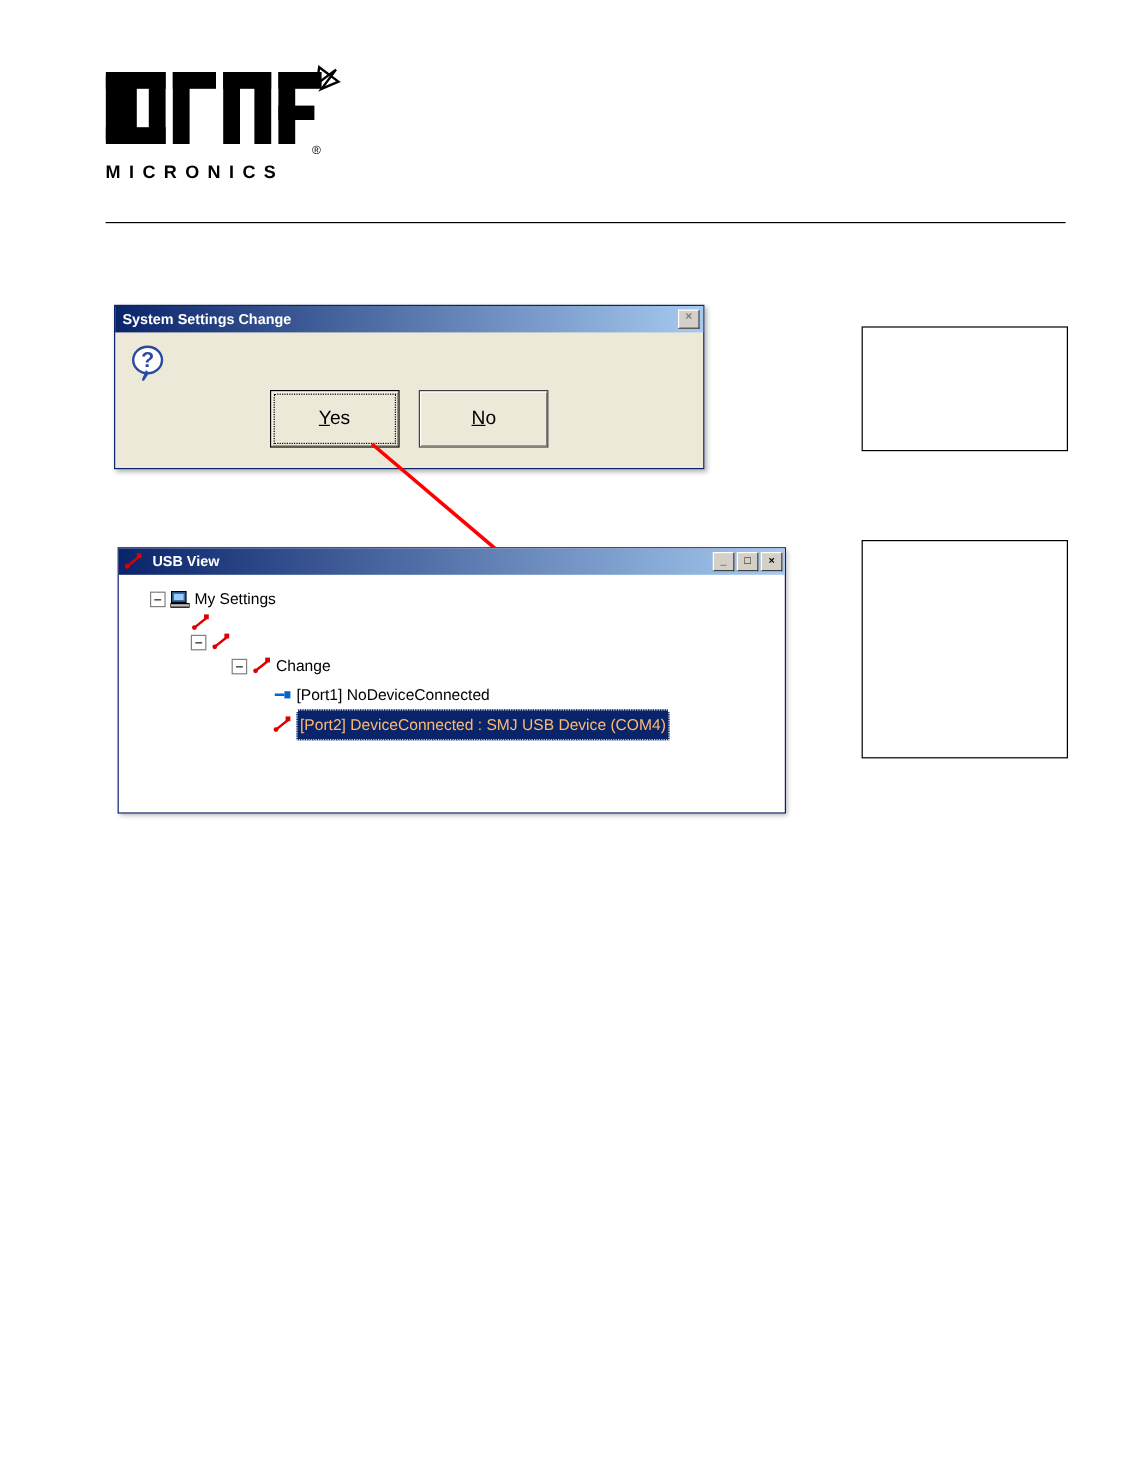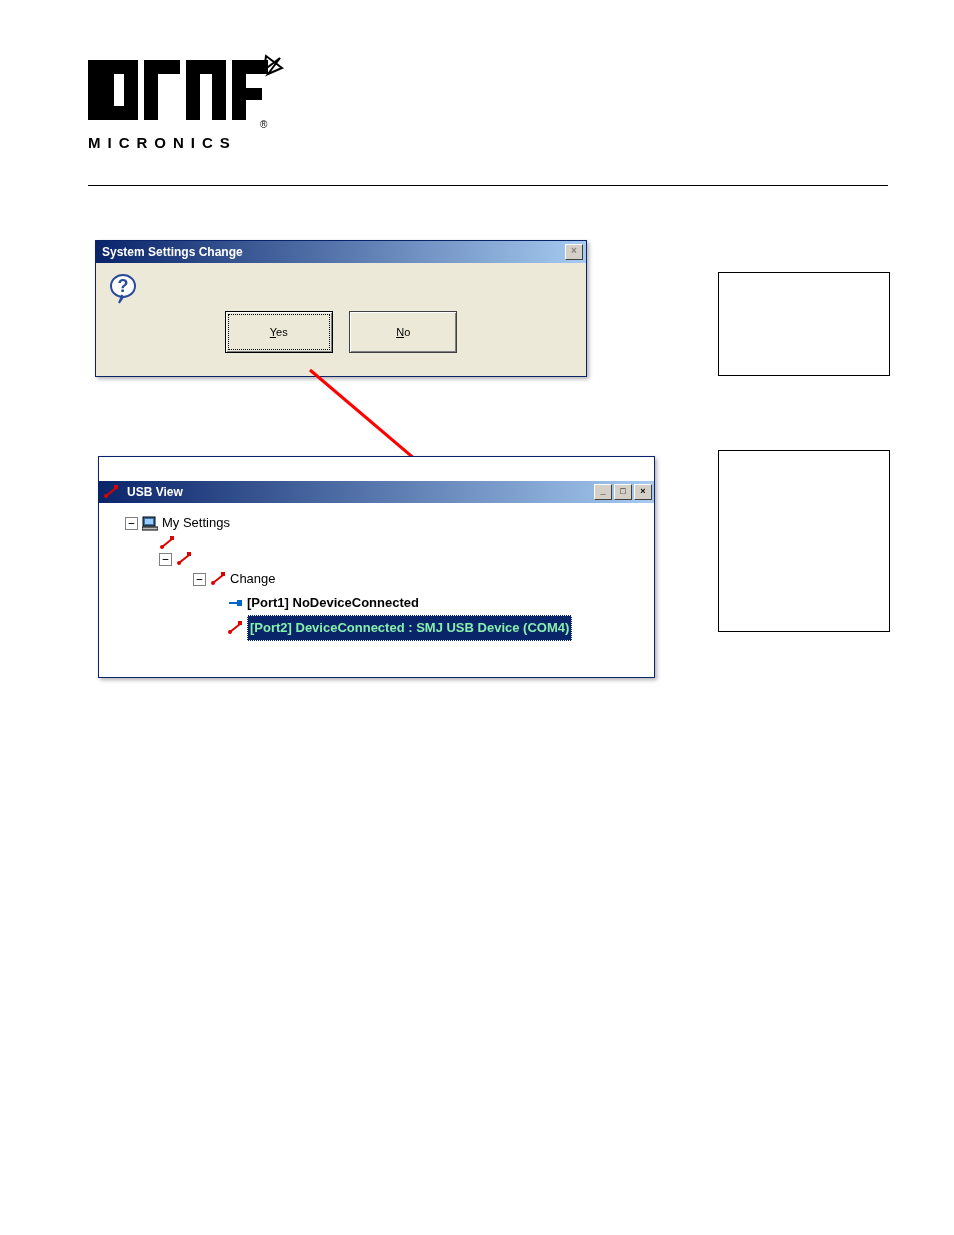--- a/index.html
+++ b/index.html
@@ -3,21 +3,21 @@
 <meta charset="utf-8">
 <style>
   html,body{margin:0;padding:0;background:#fff;font-family:Tahoma,Arial,sans-serif;color:#000;}
   .page{width:954px;height:1235px;position:relative;margin:0 auto;background:#fff;}
   
   .logo{position:absolute;left:88px;top:50px;width:200px;}
   .logo-svg{width:200px;height:110px;}
   .hr{position:absolute;left:88px;top:185px;width:800px;height:1px;background:#000;}
   
   .dlg1{
-    position:absolute;left:95px;top:240px;width:490px;height:135px;
+    position:absolute;left:95px;top:254px;width:490px;height:135px;
     background:#ece9d8;border:1px solid #0a246a;
     box-shadow:2px 2px 4px rgba(0,0,0,.3);
   }
   .dlg1-titlebar{
     height:22px;background:linear-gradient(to right,#0a246a,#a6caf0);
     color:#fff;font-weight:bold;font-size:12px;line-height:22px;
     padding-left:6px;display:flex;justify-content:space-between;align-items:center;
   }
   .dlg1-close{
     width:16px;height:14px;margin-right:3px;background:#d4d0c8;
@@ -25,57 +25,57 @@
     font-family:Arial;font-size:10px;line-height:12px;text-align:center;color:#808080;font-weight:bold;
   }
   .dlg1-body{display:flex;padding:10px 12px 6px 12px;font-size:11px;gap:14px;}
   .qicon{width:32px;height:32px;flex:0 0 32px;}
   .dlg1-text p{margin:0 0 14px 0;}
   .dlg1-btns{text-align:center;padding-bottom:6px;}
   .winbtn{
     display:inline-block;min-width:70px;padding:14px 18px;margin:0 6px;
     background:#ece9d8;border:1px solid #404040;
     box-shadow:inset 1px 1px 0 #fff,inset -1px -1px 0 #808080;
-    font-size:11px;text-align:center;cursor:default;
+    font-size:16px;text-align:center;cursor:default;
   }
   .winbtn.default{outline:1px dotted #000;outline-offset:-4px;border:1px solid #000;}
   .underline-first::first-letter{text-decoration:underline;}
   
   .sidebox{position:absolute;border:1px solid #000;width:170px;height:102px;}
   .side1{left:718px;top:272px;}
   .side2{left:718px;top:450px;height:180px;}
   
   .arrow{position:absolute;left:300px;top:360px;pointer-events:none;}
   
   .win2{
     position:absolute;left:98px;top:456px;width:555px;height:220px;
     background:#fff;border:1px solid #0a246a;
     box-shadow:2px 2px 4px rgba(0,0,0,.3);
   }
   .win2-titlebar{
     height:22px;background:linear-gradient(to right,#0a246a,#a6caf0);
     color:#fff;font-weight:bold;font-size:12px;line-height:22px;
-    padding-left:4px;display:flex;justify-content:space-between;align-items:center;margin-top:24px;
+    padding-left:4px;display:flex;justify-content:space-between;align-items:center;
   }
   .win2-titlebar .t-left{display:flex;align-items:center;gap:4px;}
   .win-controls{display:flex;gap:2px;margin-right:2px;}
   .wc{width:16px;height:14px;background:#d4d0c8;border:1px solid #fff;border-right-color:#404040;border-bottom-color:#404040;font-size:9px;line-height:12px;text-align:center;color:#000;font-weight:bold;}
   .tree{padding:8px 6px 8px 8px;font-size:13px;line-height:24px;}
   .tree-row{display:flex;align-items:center;white-space:nowrap;}
   .exp{
     width:11px;height:11px;border:1px solid #808080;display:inline-flex;
     align-items:center;justify-content:center;font-size:11px;line-height:9px;
     margin-right:4px;background:#fff;color:#000;font-family:monospace;
   }
   .ticon{width:16px;height:16px;display:inline-block;margin-right:4px;vertical-align:middle;}
-  .sel{background:#0a246a;color:#86efac;border:1px dotted #fff;padding:0 2px;}
+  .sel{background:#0a246a;color:#fdba74;border:1px dotted #fff;padding:0 2px;}
   .ind1{padding-left:18px;}
   .ind2{padding-left:52px;}
   .ind3{padding-left:86px;}
-  .ind4{padding-left:120px;font-weight:bold;}
+  .ind4{padding-left:120px;}
 </style>
 </head>
 <body>
 
 <div class="page">
 
   <div class="logo">
     <svg class="logo-svg" viewBox="0 0 200 110">
 
       <g fill="#000">

